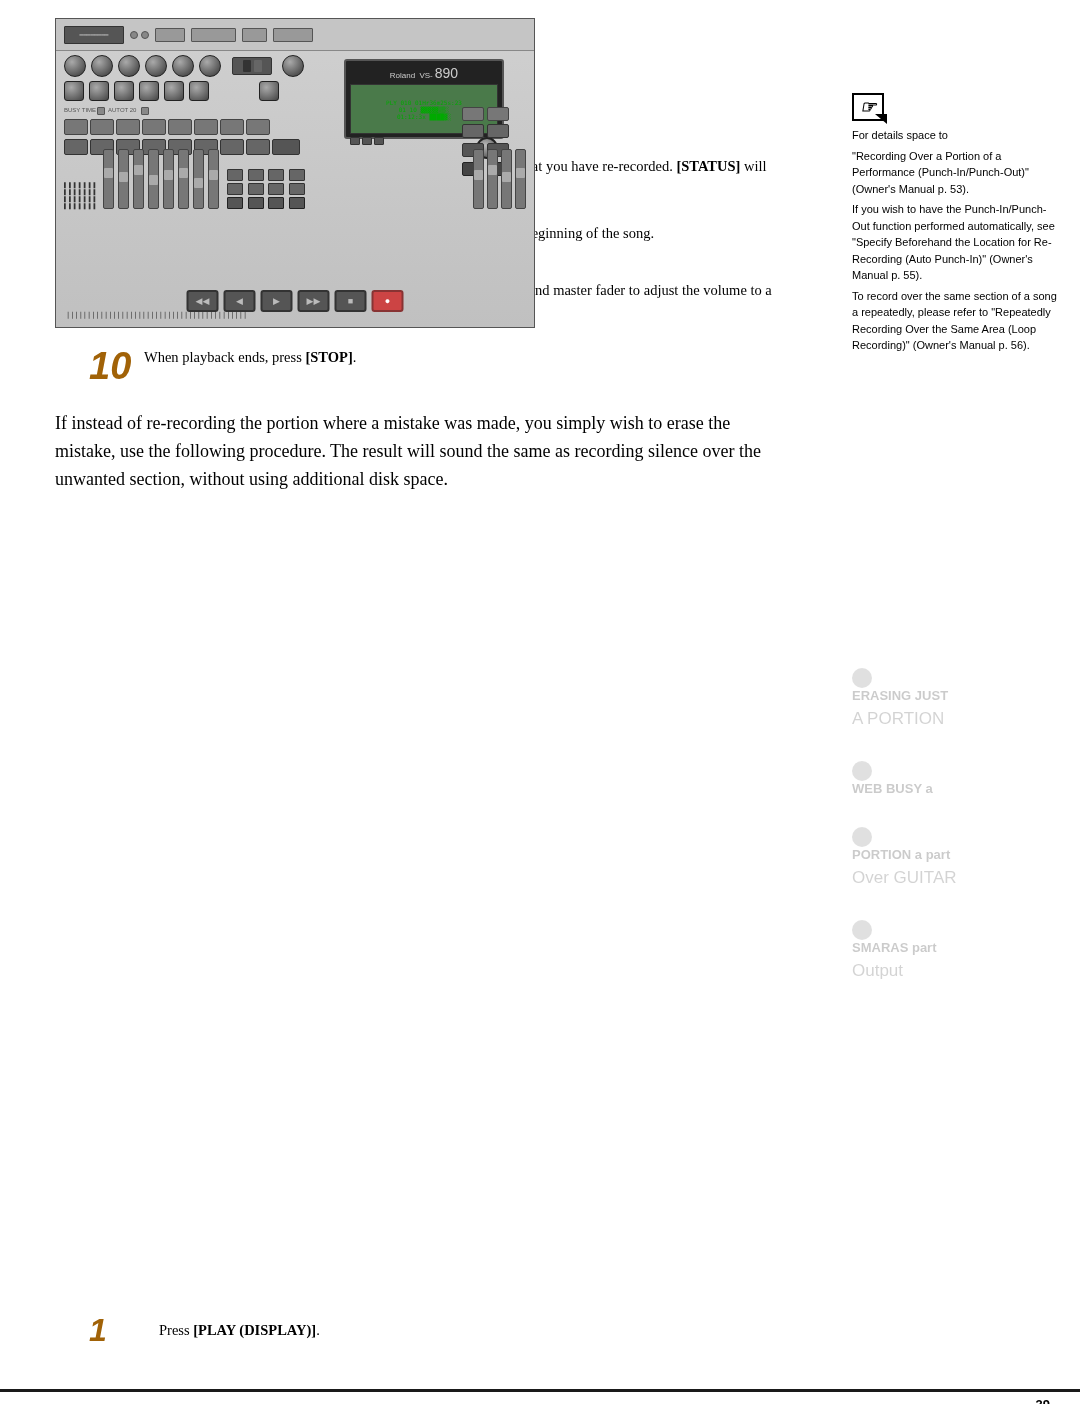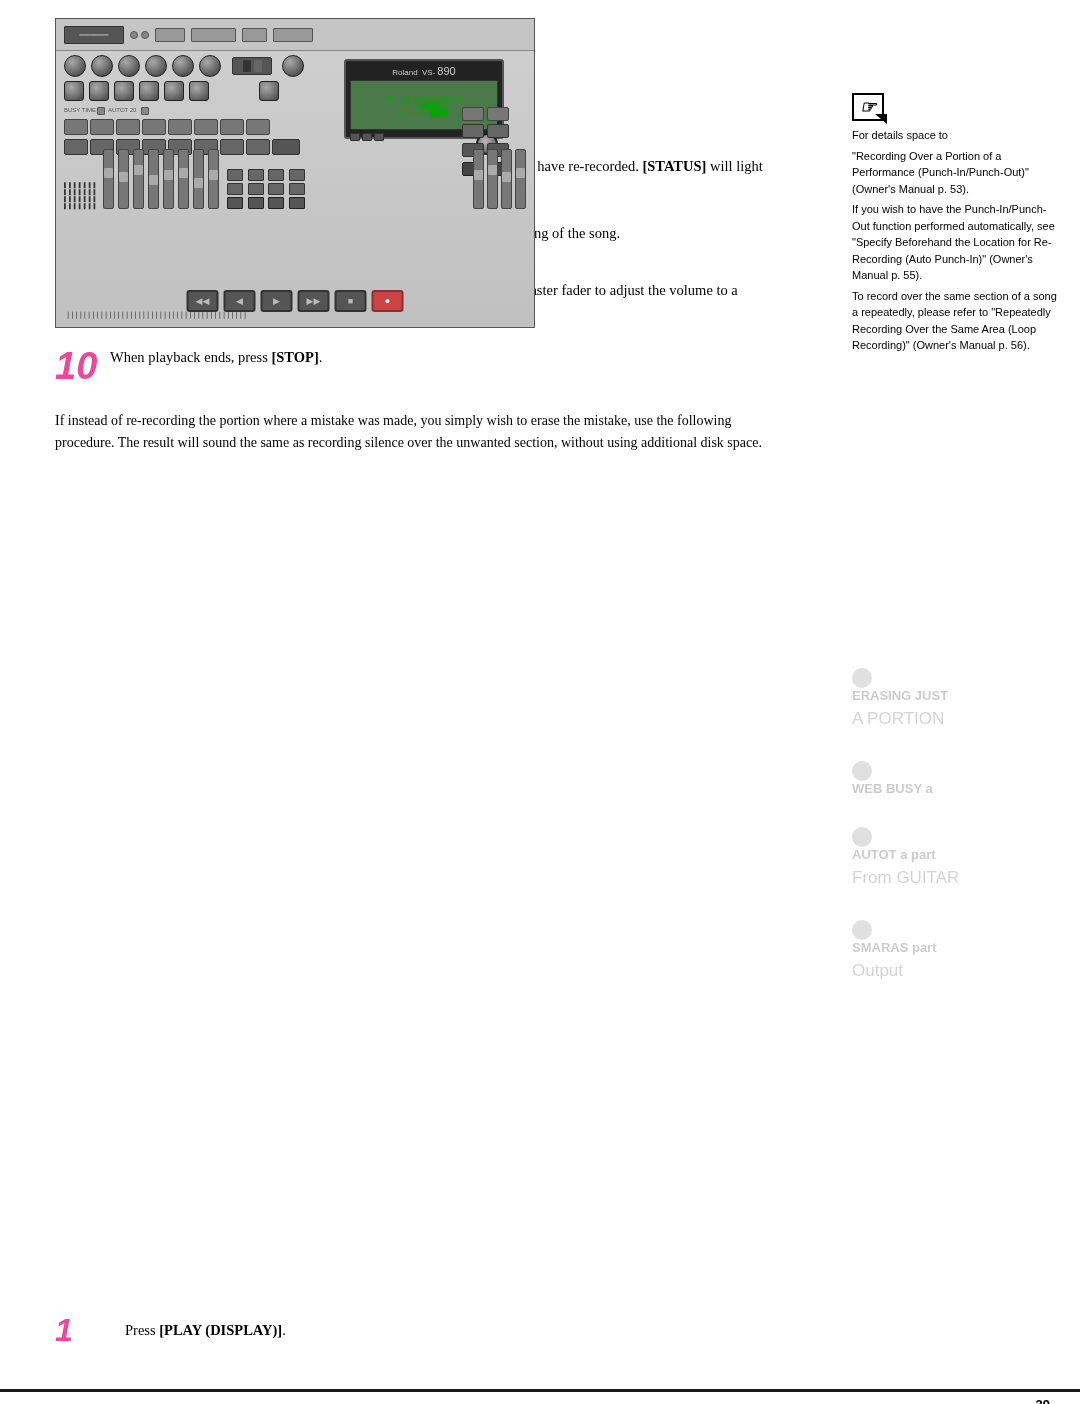--- a/index.html
+++ b/index.html
@@ -50,21 +50,22 @@
       align-items: flex-start;
     }
 
     .step-number {
       font-size: 32px;
       font-weight: bold;
       font-style: italic;
       font-family: Arial, sans-serif;
       min-width: 55px;
       line-height: 1.1;
-      color: #ec4899;
+      color: #a16207;
+      margin-left: 34px;
     }
 
     .step-number-large {
       font-size: 38px;
     }
 
     .step-content {
       font-size: 14.5px;
       line-height: 1.55;
       color: #000;
@@ -78,21 +79,21 @@
     .section-heading {
       font-size: 19px;
       font-weight: bold;
       font-style: italic;
       font-family: 'Times New Roman', serif;
       margin: 18px 0 12px 0;
       color: #000;
     }
 
     .section-intro {
-      font-size: 14px;
+      font-size: 18px;
       line-height: 1.55;
       margin-bottom: 16px;
       color: #000;
     }
 
     
     .device-image-container {
       width: 480px;
       height: 310px;
       border: 1.5px solid #555;
@@ -333,21 +334,21 @@
           <div style="width:20px;height:20px;border-radius:3px;background:radial-gradient(circle at 35% 30%,#aaa,#444);border:1.5px solid #222;"></div>
           <div style="width:20px;height:20px;border-radius:3px;background:radial-gradient(circle at 35% 30%,#aaa,#444);border:1.5px solid #222;"></div>
           <div style="width:20px;height:20px;border-radius:3px;background:radial-gradient(circle at 35% 30%,#aaa,#444);border:1.5px solid #222;"></div>
         </div>
         <div style="width:20px;height:20px;border-radius:3px;background:radial-gradient(circle at 35% 30%,#aaa,#444);border:1.5px solid #222;margin-left:45px;"></div>
       </div>
 
       <div class="roland-display">
         <div style="font-size:8px;color:#ccc;font-family:Arial;text-align:center;margin-bottom:3px;">
           <span>Roland</span>
-          <span style="margin:0 2px;">VS-</span><span style="font-size:11px;text-align:center;">890</span>
+          <span style="margin:0 2px;">VS-</span><span style="font-size:14px;text-align:center;">890</span>
         </div>
         <div class="display-screen">
           <div style="text-align:center;">
             <div style="font-size:6px;color:#0a0;font-family:monospace;">PLY 010  01Hr36m25s:23</div>
             <div style="font-size:6px;color:#0a0;font-family:monospace;">01  10  ▓▓▓▓▓▒▒░</div>
             <div style="font-size:6px;color:#0a0;font-family:monospace;">01:12:3x  ████▓░</div>
           </div>
         </div>
         <div style="display:flex;justify-content:space-between;margin-top:3px;">
           <div style="display:flex;gap:2px;">
@@ -532,22 +533,22 @@
       <span class="faded-item-icon"></span>
       <div class="faded-item-title">ERASING JUST</div>
       <div class="faded-item-sub">A PORTION</div>
     </div>
     <div class="faded-item">
       <span class="faded-item-icon"></span>
       <div class="faded-item-title">WEB BUSY a</div>
     </div>
     <div class="faded-item">
       <span class="faded-item-icon"></span>
-      <div class="faded-item-title">AUTOT a part</div>
-      <div class="faded-item-sub">From GUITAR</div>
+      <div class="faded-item-title">PORTION a part</div>
+      <div class="faded-item-sub">Over GUITAR</div>
     </div>
     <div class="faded-item">
       <span class="faded-item-icon"></span>
       <div class="faded-item-title">SMARAS part</div>
       <div class="faded-item-sub">Output</div>
     </div>
   </div>
 
   <div class="bottom-border"></div>
 

